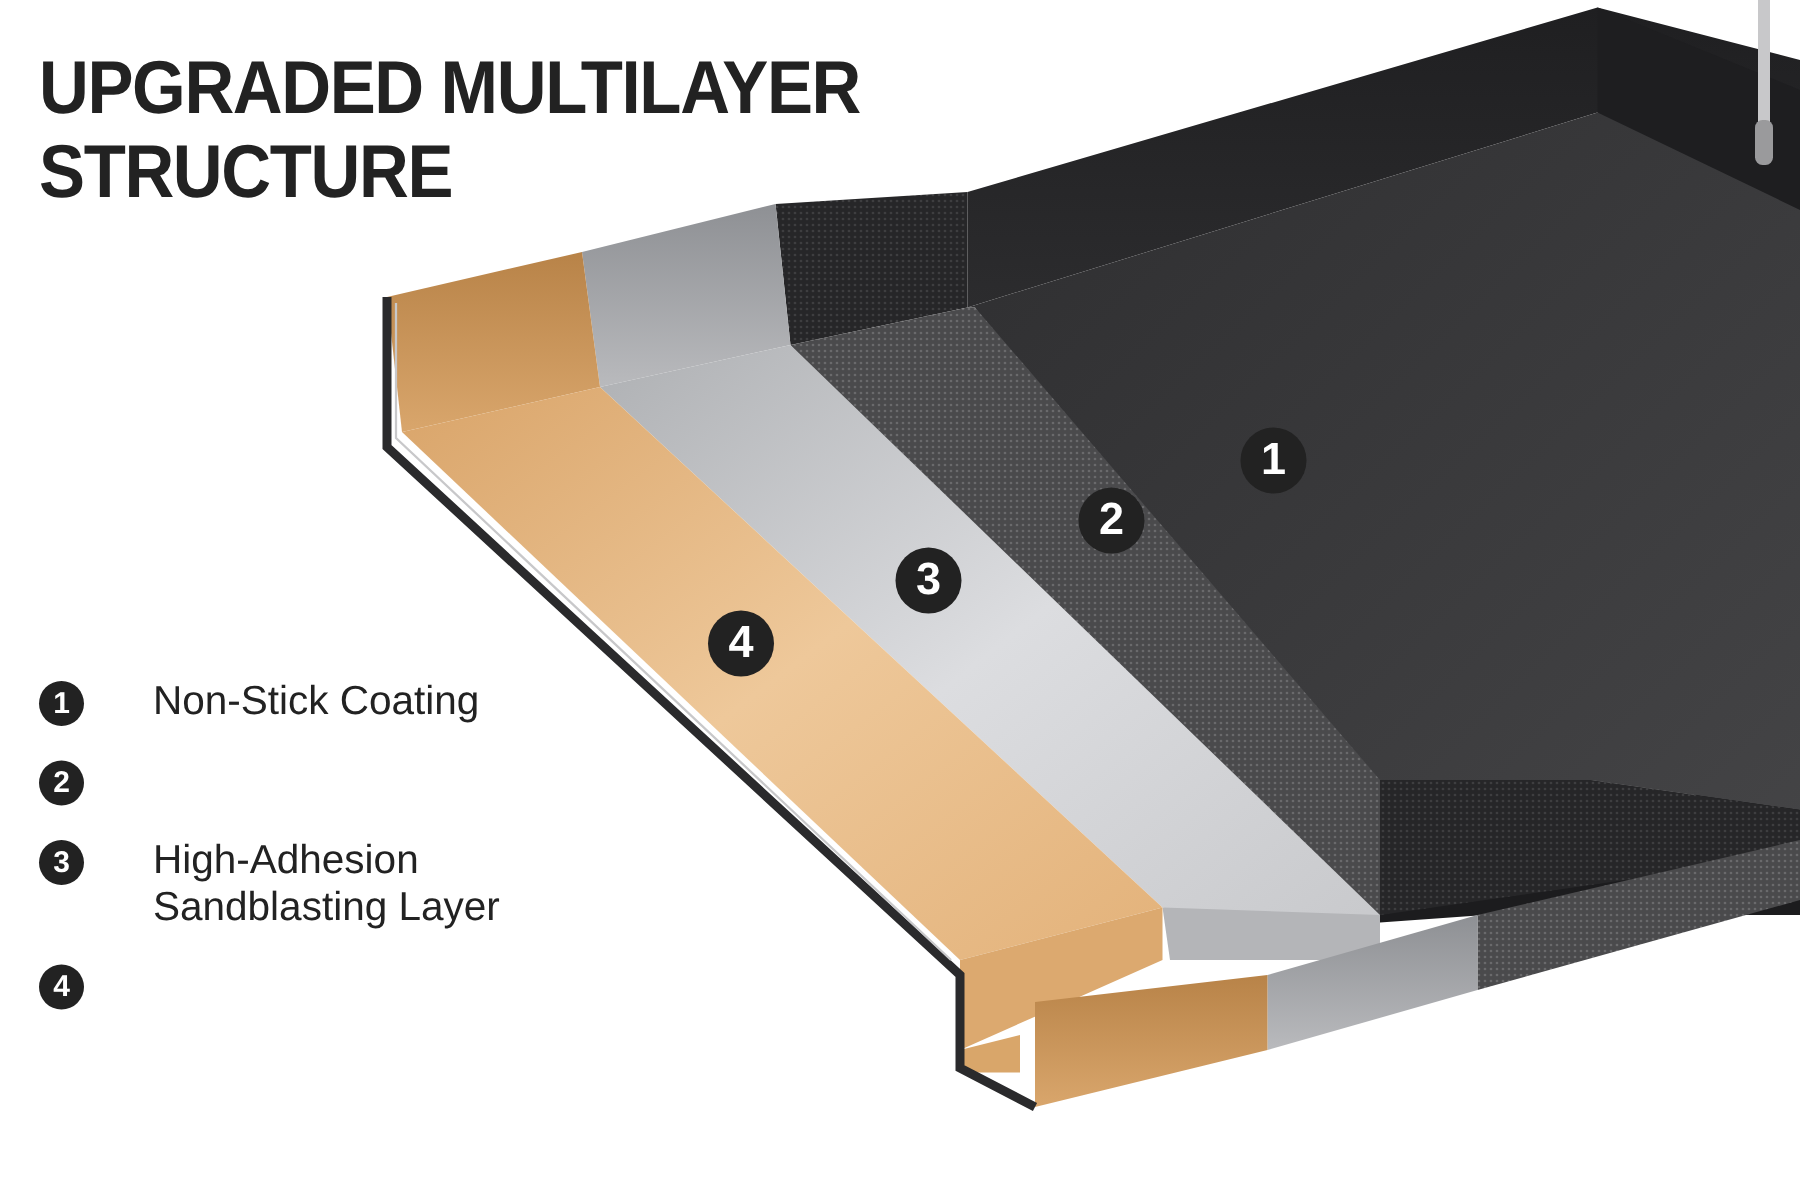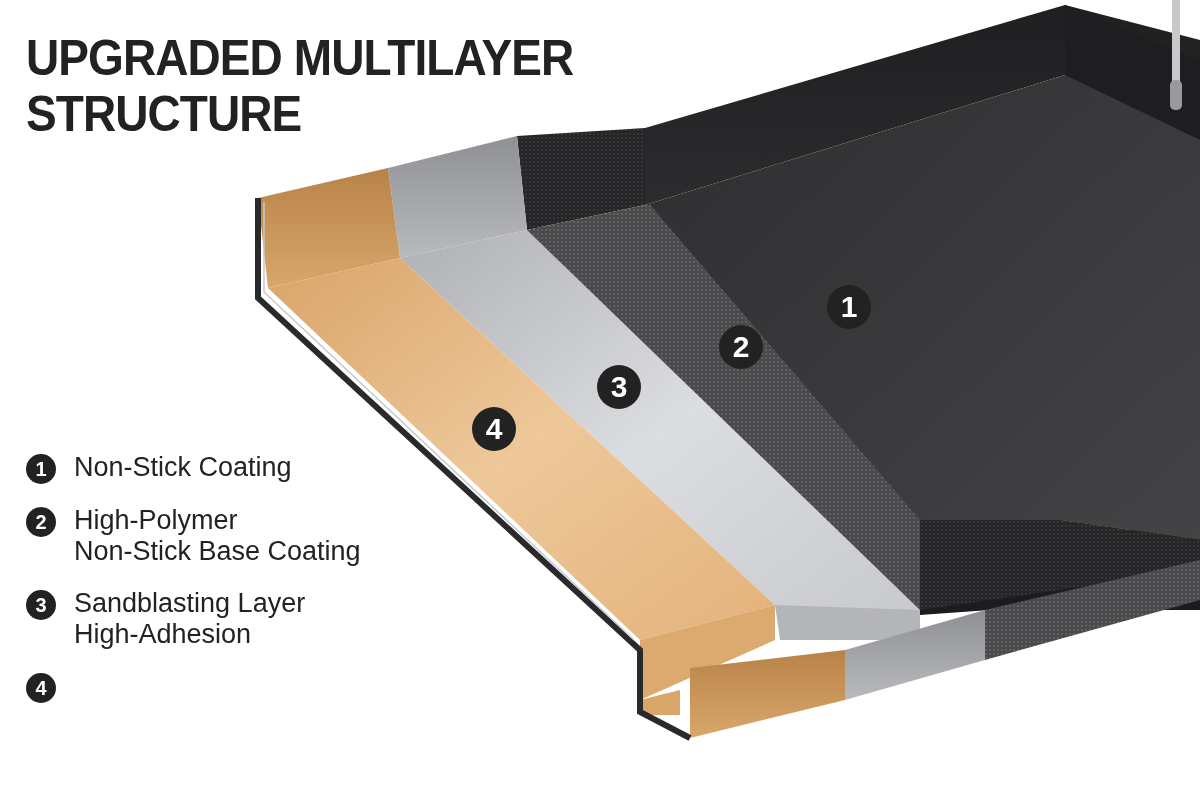--- a/index.html
+++ b/index.html
@@ -4,21 +4,21 @@
 <style>
   html,body{margin:0;padding:0;background:#ffffff;}
   body{width:1200px;height:800px;position:relative;overflow:hidden;font-family:"Liberation Sans","DejaVu Sans",sans-serif;}
   .title{position:absolute;left:26px;top:30px;margin:0;font-family:"Liberation Sans",sans-serif;font-weight:700;font-size:50px;line-height:56px;color:#222222;letter-spacing:-1px;transform:scaleX(0.92);transform-origin:left top;}
   .title span{display:block;}
   .illustration{position:absolute;left:0;top:0;width:1200px;height:800px;}
   .marker{position:absolute;width:44px;height:44px;border-radius:50%;background:#222222;color:#ffffff;font-weight:700;font-size:30px;line-height:44px;text-align:center;font-family:"Liberation Sans",sans-serif;}
   .legend{position:absolute;left:26px;top:452px;width:420px;}
   .legend-item{display:flex;align-items:flex-start;margin-bottom:21px;}
   .legend-badge{flex:0 0 auto;width:30px;height:30px;border-radius:50%;background:#222222;color:#ffffff;font-weight:700;font-size:20px;line-height:30px;text-align:center;margin-top:2px;margin-right:18px;}
-  .legend-text{font-size:27px;line-height:31px;color:#222222;}
+  .legend-text{font-size:27px;line-height:31px;color:#222222;margin-left:28px;}
   .legend-text span{display:block;}
 </style>
 </head>
 <body>
 
 <svg class="illustration" viewBox="0 0 1200 800" xmlns="http://www.w3.org/2000/svg">
   <defs>
     <linearGradient id="goldFloor" x1="0" y1="0" x2="1" y2="1">
       <stop offset="0" stop-color="#d9a469"></stop>
       <stop offset="0.5" stop-color="#eec89a"></stop>
@@ -103,28 +103,24 @@
 
 <div class="legend">
   <div class="legend-item">
     <div class="legend-badge">1</div>
     <div class="legend-text">
       <span>Non-Stick Coating</span>
     </div>
   </div>
   <div class="legend-item">
     <div class="legend-badge">2</div>
-    <div class="legend-text">
-      <span>High-Polymer</span>
-      <span>Non-Stick Base Coating</span>
-    </div>
   </div>
   <div class="legend-item">
     <div class="legend-badge">3</div>
     <div class="legend-text">
+      <span>High-Adhesion</span>
       <span>Sandblasting Layer</span>
-      <span>High-Adhesion</span>
     </div>
   </div>
   <div class="legend-item">
     <div class="legend-badge">4</div>
   </div>
 </div>
 
 </body></html>

